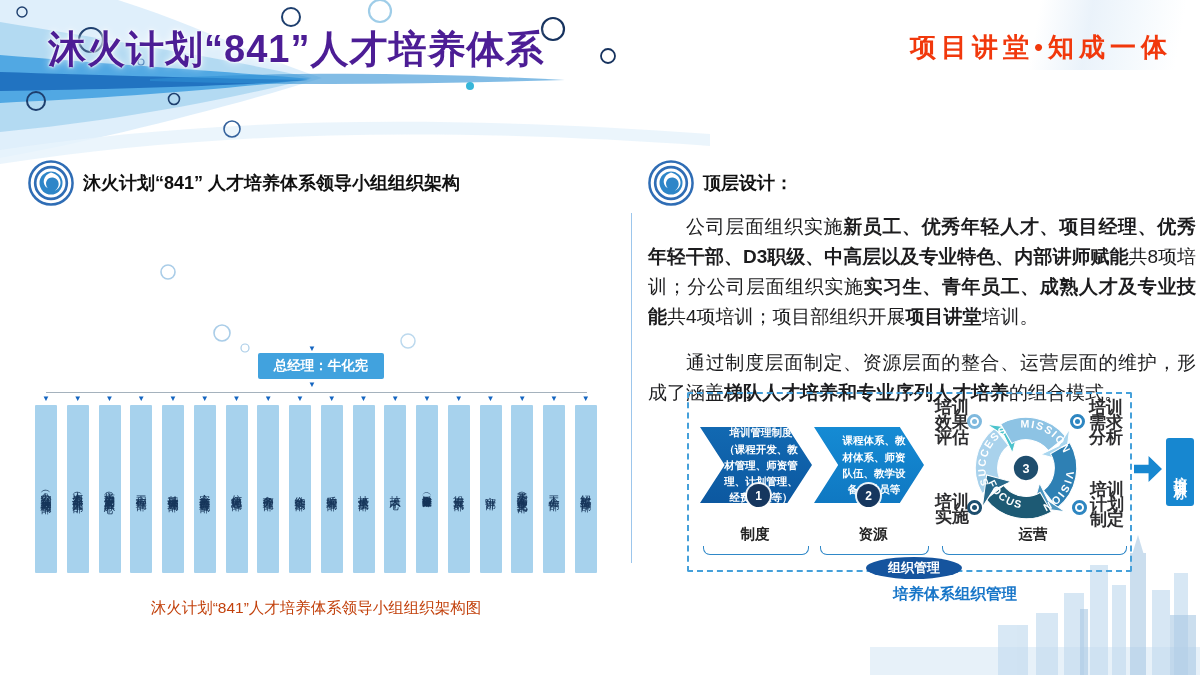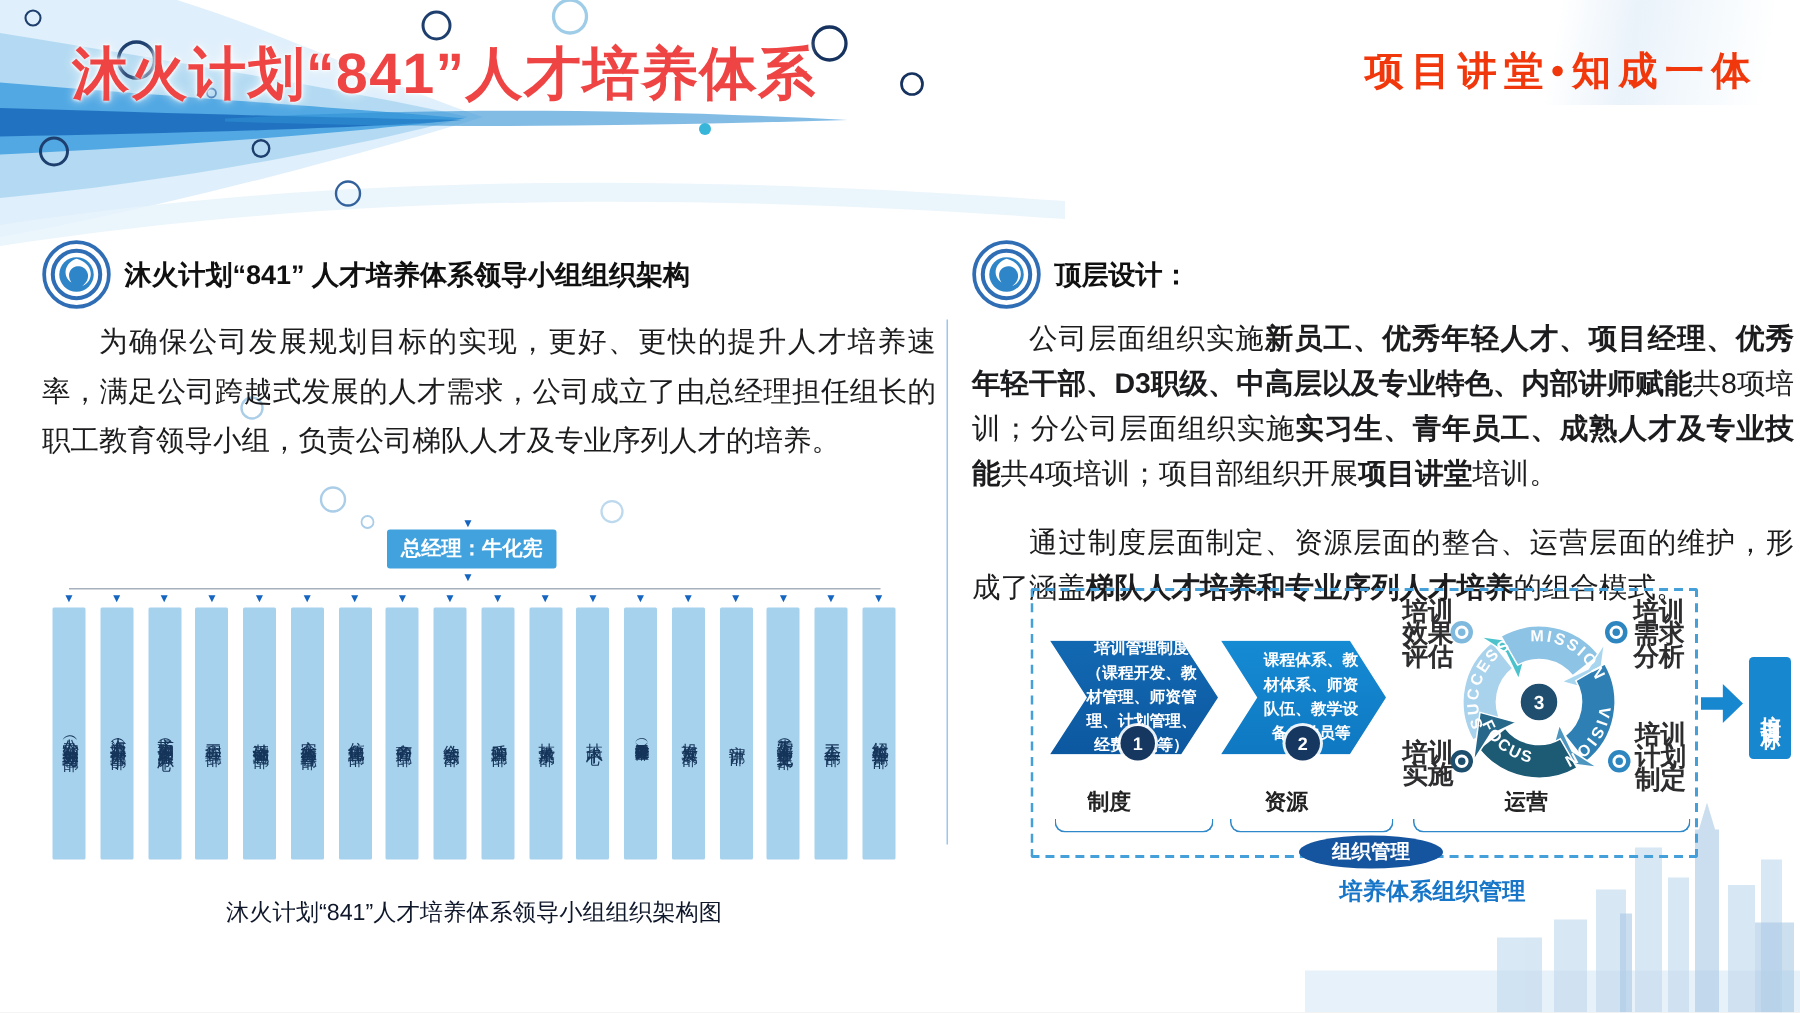--- a/index.html
+++ b/index.html
@@ -3,21 +3,21 @@
 <meta charset="utf-8">
 <style>
   html,body{margin:0;padding:0;background:#e9e9e9;}
   .slide{position:relative;width:1200px;height:675px;background:#ffffff;overflow:hidden;
          font-family:"Liberation Sans","DejaVu Sans",sans-serif;}
   
   .deco{position:absolute;pointer-events:none;}
   .deco-topright{right:0;top:0;width:300px;height:70px;
     background:linear-gradient(100deg,transparent 45%,rgba(180,210,238,.28) 62%,rgba(205,228,246,.2) 78%,transparent 92%);}
   
-  .title{position:absolute;left:48px;top:24px;font-size:38px;font-weight:800;color:#ef4444;
+  .title{position:absolute;left:48px;top:24px;font-size:38px;font-weight:800;color:#4c1d95;
          letter-spacing:1px;text-shadow:0 0 8px #fff,0 0 3px #fff,0 0 2px #fff;white-space:nowrap;}
   .motto{position:absolute;right:28px;top:30px;font-family:"Liberation Serif","DejaVu Serif",serif;
          font-size:26px;font-weight:700;color:#f1380c;letter-spacing:5px;white-space:nowrap;}
   .divider{position:absolute;left:631px;top:213px;width:1px;height:350px;background:#9cc6ec;}
   
   .panel{position:absolute;top:160px;}
   .panel-left{left:28px;width:596px;}
   .panel-right{left:648px;width:548px;}
   .sec-head{display:flex;align-items:center;gap:9px;}
   .logo{width:46px;height:46px;flex:0 0 auto;}
@@ -25,33 +25,33 @@
   .body-p{margin:6px 0 0 0;font-size:19px;color:#1c1c1e;text-align:justify;}
   .panel-left .body-p{line-height:33px;text-indent:2em;}
   .panel-right .body-p{line-height:30px;text-indent:2em;}
   .panel-right .body-p.p2{margin-top:16px;}
   .body-p b{font-weight:800;}
   
   .orgchart{position:absolute;left:27px;top:312px;width:578px;height:312px;}
   .org-box{position:absolute;color:#fff;font-size:13.5px;font-weight:700;text-align:center;
            line-height:26px;height:26px;border-radius:2px;}
   .org-root{left:220px;top:5px;width:132px;background:#2f8cc9;}
-  .org-leader{left:231px;top:41px;width:113px;background:#41a2de;}
+  .org-leader{left:231px;top:41px;width:126px;background:#41a2de;}
   .darrow{position:absolute;font-size:8px;color:#1565c0;line-height:8px;}
   .a1{left:281px;top:33px;} .a2{left:281px;top:69px;}
   .hline{position:absolute;left:19px;top:80px;width:541px;border-top:1.5px solid #a5b2bd;}
   .dept-row{position:absolute;left:8px;top:82px;width:562px;display:flex;justify-content:space-between;}
   .dept-col{display:flex;flex-direction:column;align-items:center;width:22px;}
   .col-arrow{font-size:8px;color:#1565c0;line-height:9px;margin:0 0 2px 0;}
   .dept-bar{width:22px;height:168px;background:#a7d2ed;border-radius:1px;
             writing-mode:vertical-rl;text-orientation:mixed;text-align:center;line-height:22px;
             font-size:11px;letter-spacing:1px;color:#16355a;font-weight:500;}
   .dept-bar.long{font-size:9.5px;letter-spacing:0;}
   .org-caption{position:absolute;left:0;top:286px;width:100%;text-align:center;
-               font-size:15.5px;color:#0f172a;font-weight:500;}
+               font-size:15.5px;color:#c2410c;font-weight:500;}
   
   .diagram{position:absolute;left:687px;top:392px;width:441px;height:176px;
            border:2px dashed #45a0da;border-radius:2px;}
   .chevron{position:absolute;color:#fff;font-weight:700;font-size:10.5px;line-height:1.55;
            display:flex;align-items:center;justify-content:center;text-align:center;
            clip-path:polygon(0 0,78% 0,100% 50%,78% 100%,0 100%,22% 50%);}
   .chev1{left:11px;top:33px;width:112px;height:76px;background:linear-gradient(180deg,#1269b2,#0c58a0);
          padding:0 14px 0 24px;box-sizing:border-box;}
   .chev2{left:125px;top:33px;width:110px;height:76px;background:linear-gradient(180deg,#158bd4,#0f78c2);
          padding:0 14px 0 24px;box-sizing:border-box;}
@@ -60,21 +60,21 @@
         box-shadow:0 0 0 2px rgba(255,255,255,.9);z-index:2;}
   .n1{left:58px;top:90px;} .n2{left:168px;top:90px;}
   .cycle{position:absolute;left:266px;top:3px;width:142px;height:142px;}
   .corner-label{position:absolute;font-size:17px;font-weight:700;color:#2d2d2f;line-height:15px;text-align:center;}
   .bullseye{position:absolute;width:9px;height:9px;border-radius:50%;border:3px solid currentColor;
             background:#fff;display:flex;align-items:center;justify-content:center;}
   .bullseye::after{content:"";width:5px;height:5px;border-radius:50%;background:currentColor;}
   .bracket{position:absolute;height:8px;border:1.5px solid #2f88c8;border-top:none;
            border-radius:0 0 7px 7px;top:152px;}
   .bk1{left:14px;width:104px;} .bk2{left:131px;width:107px;} .bk3{left:253px;width:183px;}
-  .bracket-label{position:absolute;top:131px;width:60px;text-align:left;
+  .bracket-label{position:absolute;top:131px;width:60px;text-align:center;
                  font-size:14.5px;font-weight:700;color:#222;}
   .bl1{left:36px;} .bl2{left:154px;} .bl3{left:314px;}
   .badge{position:absolute;left:177px;top:163px;width:96px;height:22px;background:#15549e;
          border-radius:50%;color:#fff;font-size:13px;font-weight:700;display:flex;
          align-items:center;justify-content:center;z-index:3;}
   .diagram-caption{position:absolute;left:800px;top:584px;width:310px;text-align:center;
                    font-size:15.5px;color:#1876c8;font-weight:700;}
   .goal-arrow{position:absolute;left:1134px;top:456px;width:28px;height:26px;background:#1787d0;
               clip-path:polygon(0 34%,52% 34%,52% 0,100% 50%,52% 100%,52% 66%,0 66%);}
   .goal-box{position:absolute;left:1166px;top:438px;width:28px;height:68px;background:#1787d0;
@@ -141,21 +141,20 @@
   <section class="panel panel-left">
     <div class="sec-head">
       <svg class="logo" viewBox="0 0 48 48">
         <circle cx="24" cy="24" r="22.5" fill="#ffffff" stroke="#2f6db5" stroke-width="2.6"></circle>
         <circle cx="24" cy="24" r="16.5" fill="#ffffff" stroke="#2f6db5" stroke-width="2.8"></circle>
         <circle cx="24" cy="24" r="12" fill="#2e86c8"></circle>
         <path d="M24 13 c-8 2.5 -10.5 12 -3.5 16.5 c-4.5 -7 1 -12.5 6.5 -11 c5.5 1.5 7.5 9 1 13.5 c9 -3.5 8 -16 -4 -19" fill="#ffffff"></path>
       </svg>
       <div class="sec-title">沐火计划“841” 人才培养体系领导小组组织架构</div>
     </div>
-    <p class="body-p">为确保公司发展规划目标的实现，更好、更快的提升人才培养速率，满足公司跨越式发展的人才需求，公司成立了由总经理担任组长的职工教育领导小组，负责公司梯队人才及专业序列人才的培养。</p>
   </section>
 
   <div class="orgchart">
     <div class="darrow a1">▼</div>
     <div class="org-box org-leader">总经理：牛化宪</div>
     <div class="darrow a2">▼</div>
     <div class="hline"></div>
     <div class="dept-row">
         <div class="dept-col">
           <span class="col-arrow">▼</span>

